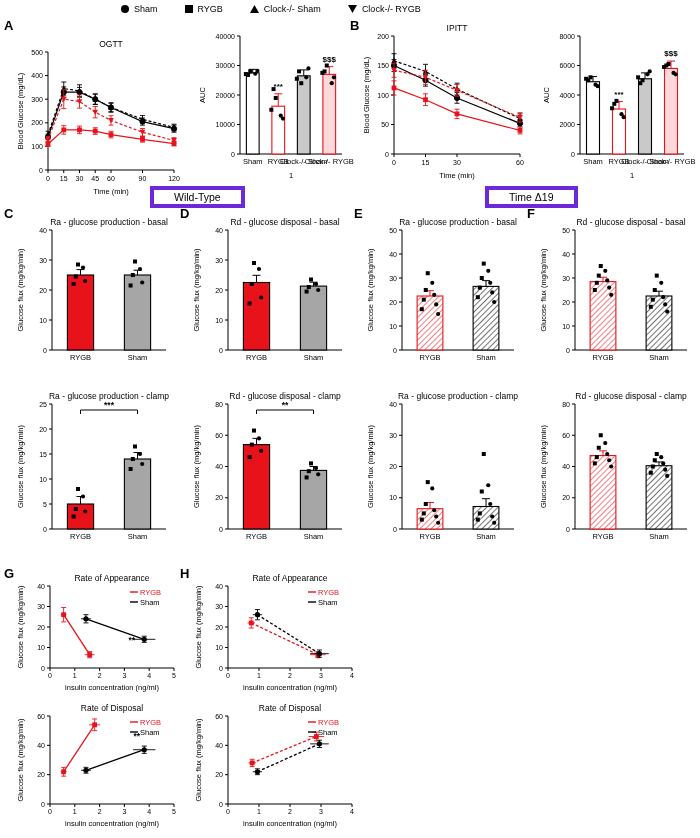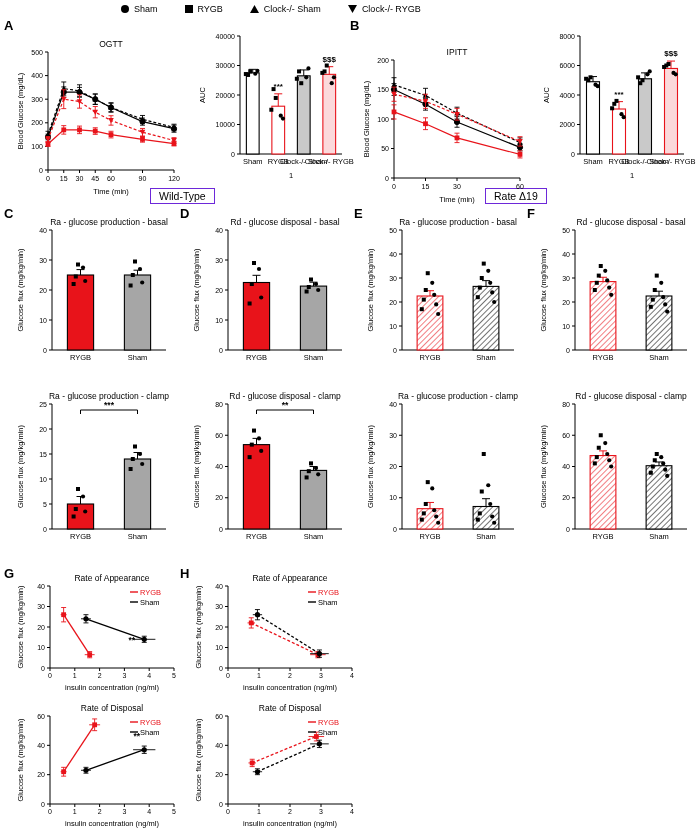--- a/index.html
+++ b/index.html
@@ -2,21 +2,21 @@
 <html><head>
 <meta charset="utf-8">
 <style>
   html,body{margin:0;padding:0;background:#fff;}
   body{width:700px;height:838px;font-family:"Liberation Sans",sans-serif;color:#000;position:relative;overflow:hidden;}
   .fig{position:absolute;}
   .panel-letter{font-weight:bold;font-size:13px;}
   svg{display:block;overflow:visible;}
   .legend-top{position:absolute;top:4px;left:120px;width:470px;display:flex;gap:26px;font-size:9px;align-items:center;}
   .lg{display:flex;align-items:center;gap:4px;}
-  .box-label{border:1px solid #6d28d9;padding:1px 8px;font-size:10.5px;display:inline-block;}
+  .box-label{border:4px solid #6d28d9;padding:1px 20px;font-size:10.5px;display:inline-block;}
 </style>
 </head>
 <body>
 
 <div class="legend-top">
   <div class="lg">
     <svg width="10" height="10">
         <circle cx="5" cy="5" r="4" fill="#000"></circle>
       </svg>
     <span>Sham</span>
@@ -38,21 +38,21 @@
         <polygon points="5.5,9 10,1 1,1" fill="#000"></polygon>
       </svg>
     <span>Clock-/- RYGB</span>
   </div>
 </div>
 
 <div class="fig" style="left:150px;top:186px;">
   <span class="box-label">Wild-Type</span>
 </div>
 <div class="fig" style="left:485px;top:186px;">
-  <span class="box-label">Rate Δ19</span>
+  <span class="box-label">Time Δ19</span>
 </div>
 
 <div class="fig panel-letter" style="left:4px;top:18px;">A</div>
 <div class="fig panel-letter" style="left:350px;top:18px;">B</div>
 <div class="fig panel-letter" style="left:4px;top:206px;">C</div>
 <div class="fig panel-letter" style="left:180px;top:206px;">D</div>
 <div class="fig panel-letter" style="left:354px;top:206px;">E</div>
 <div class="fig panel-letter" style="left:527px;top:206px;">F</div>
 <div class="fig panel-letter" style="left:4px;top:566px;">G</div>
 <div class="fig panel-letter" style="left:180px;top:566px;">H</div>
@@ -277,21 +277,21 @@
       <rect x="128.75" y="43.5" width="4" height="4" fill="#000"></rect>
       <circle cx="135.75" cy="63.2" r="2.1" fill="#000"></circle>
       <rect x="126.55000000000001" y="49.400000000000006" width="4" height="4" fill="#000"></rect>
       <circle cx="137.95" cy="57.3" r="2.1" fill="#000"></circle>
       <rect x="124.35" y="50.875" width="4" height="4" fill="#000"></rect>
       <text x="133.25" y="144" font-size="7.5" text-anchor="middle" font-family="&quot;Liberation Sans&quot;, sans-serif" fill="#000">Clock-/- RYGB</text>
       <text x="133.25" y="41.68000000000001" font-size="8" text-anchor="middle" font-family="&quot;Liberation Sans&quot;, sans-serif" fill="#000" font-weight="bold">$$$</text>
       <text x="95" y="158" font-size="7.5" text-anchor="middle" font-family="&quot;Liberation Sans&quot;, sans-serif" fill="#000">1</text>
     </svg>
   </div>
-<div class="fig" id="c-ipitt" style="left:360px;top:20px;margin-top:24px;">
+<div class="fig" id="c-ipitt" style="left:360px;top:20px;">
     <svg width="168" height="160">
       <defs>
         <pattern id="hatch-red-ipitt" width="4" height="4" patternUnits="userSpaceOnUse" patternTransform="rotate(45)">
           <rect width="4" height="4" fill="#fff"></rect>
           <line x1="0" y1="0" x2="0" y2="4" stroke="#e8131a" stroke-width="1.1"></line>
         </pattern>
         <pattern id="hatch-black-ipitt" width="4" height="4" patternUnits="userSpaceOnUse" patternTransform="rotate(45)">
           <rect width="4" height="4" fill="#fff"></rect>
           <line x1="0" y1="0" x2="0" y2="4" stroke="#000000" stroke-width="1.1"></line>
         </pattern>

